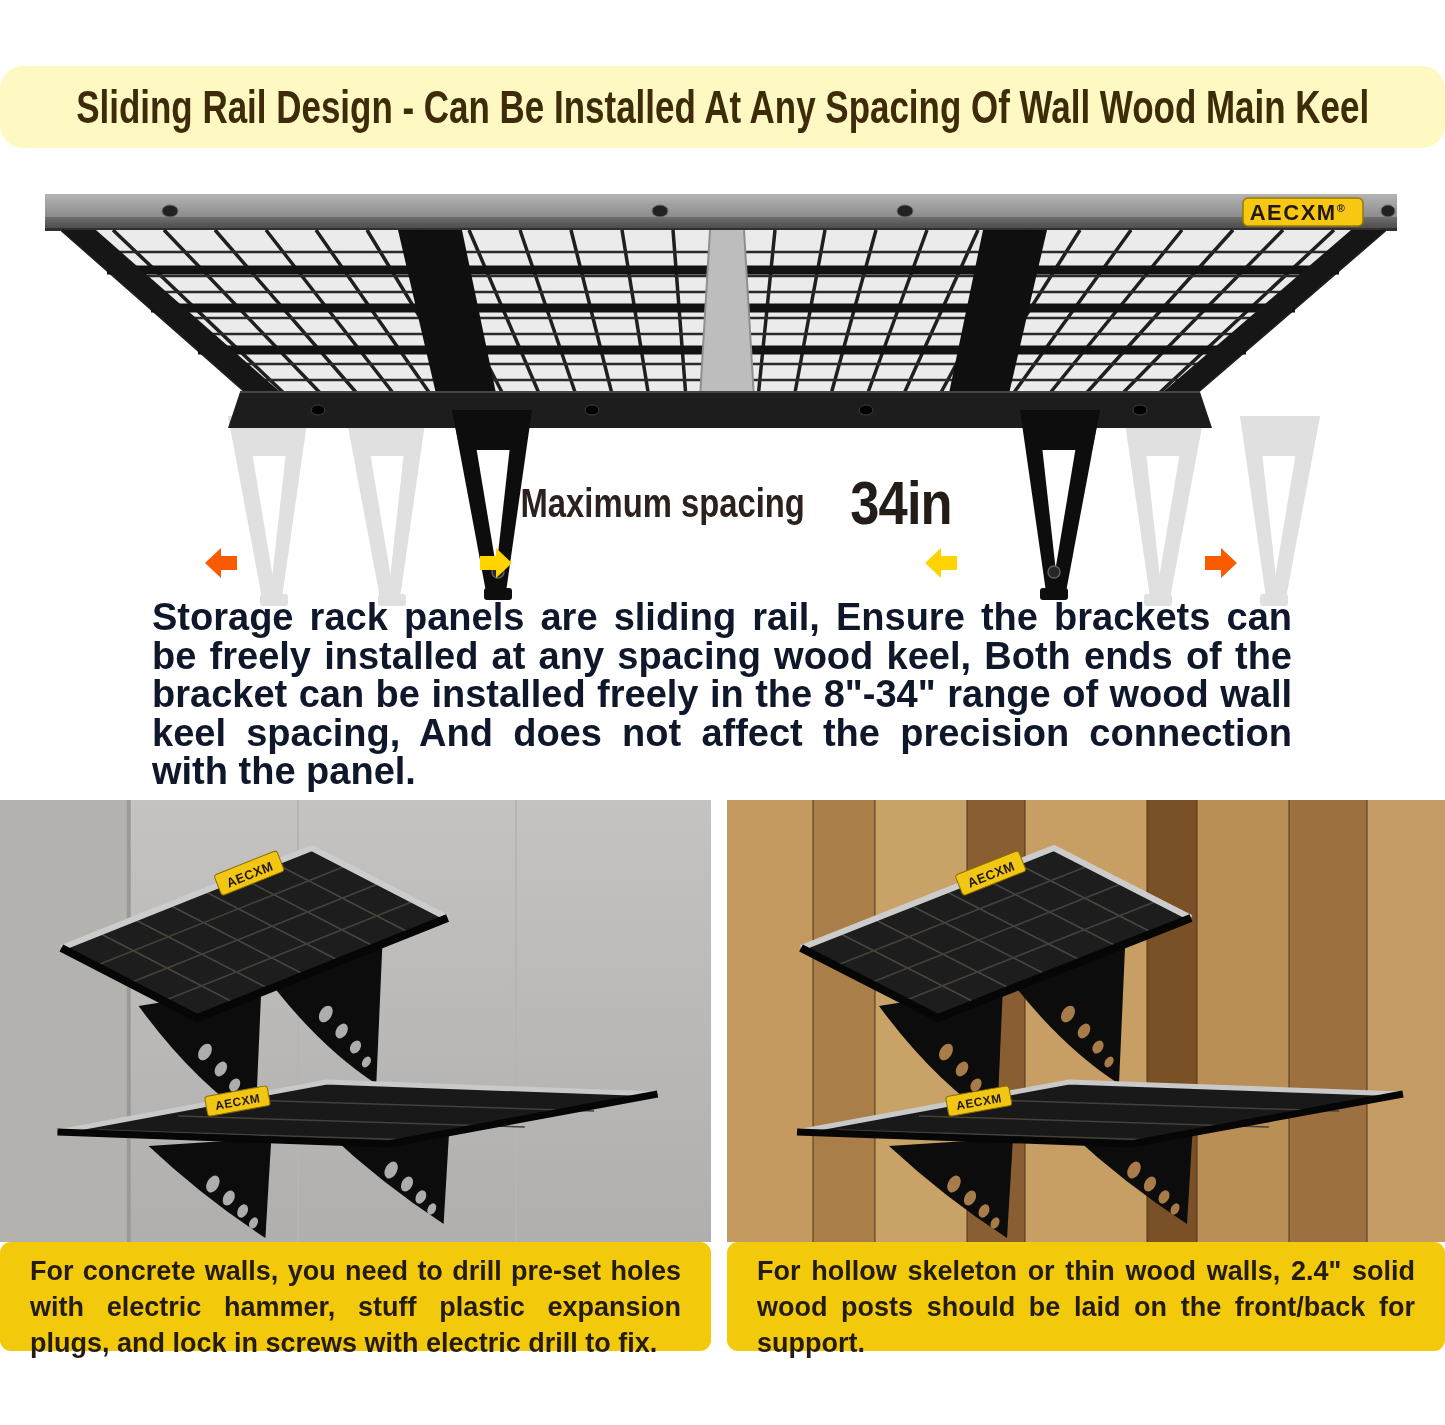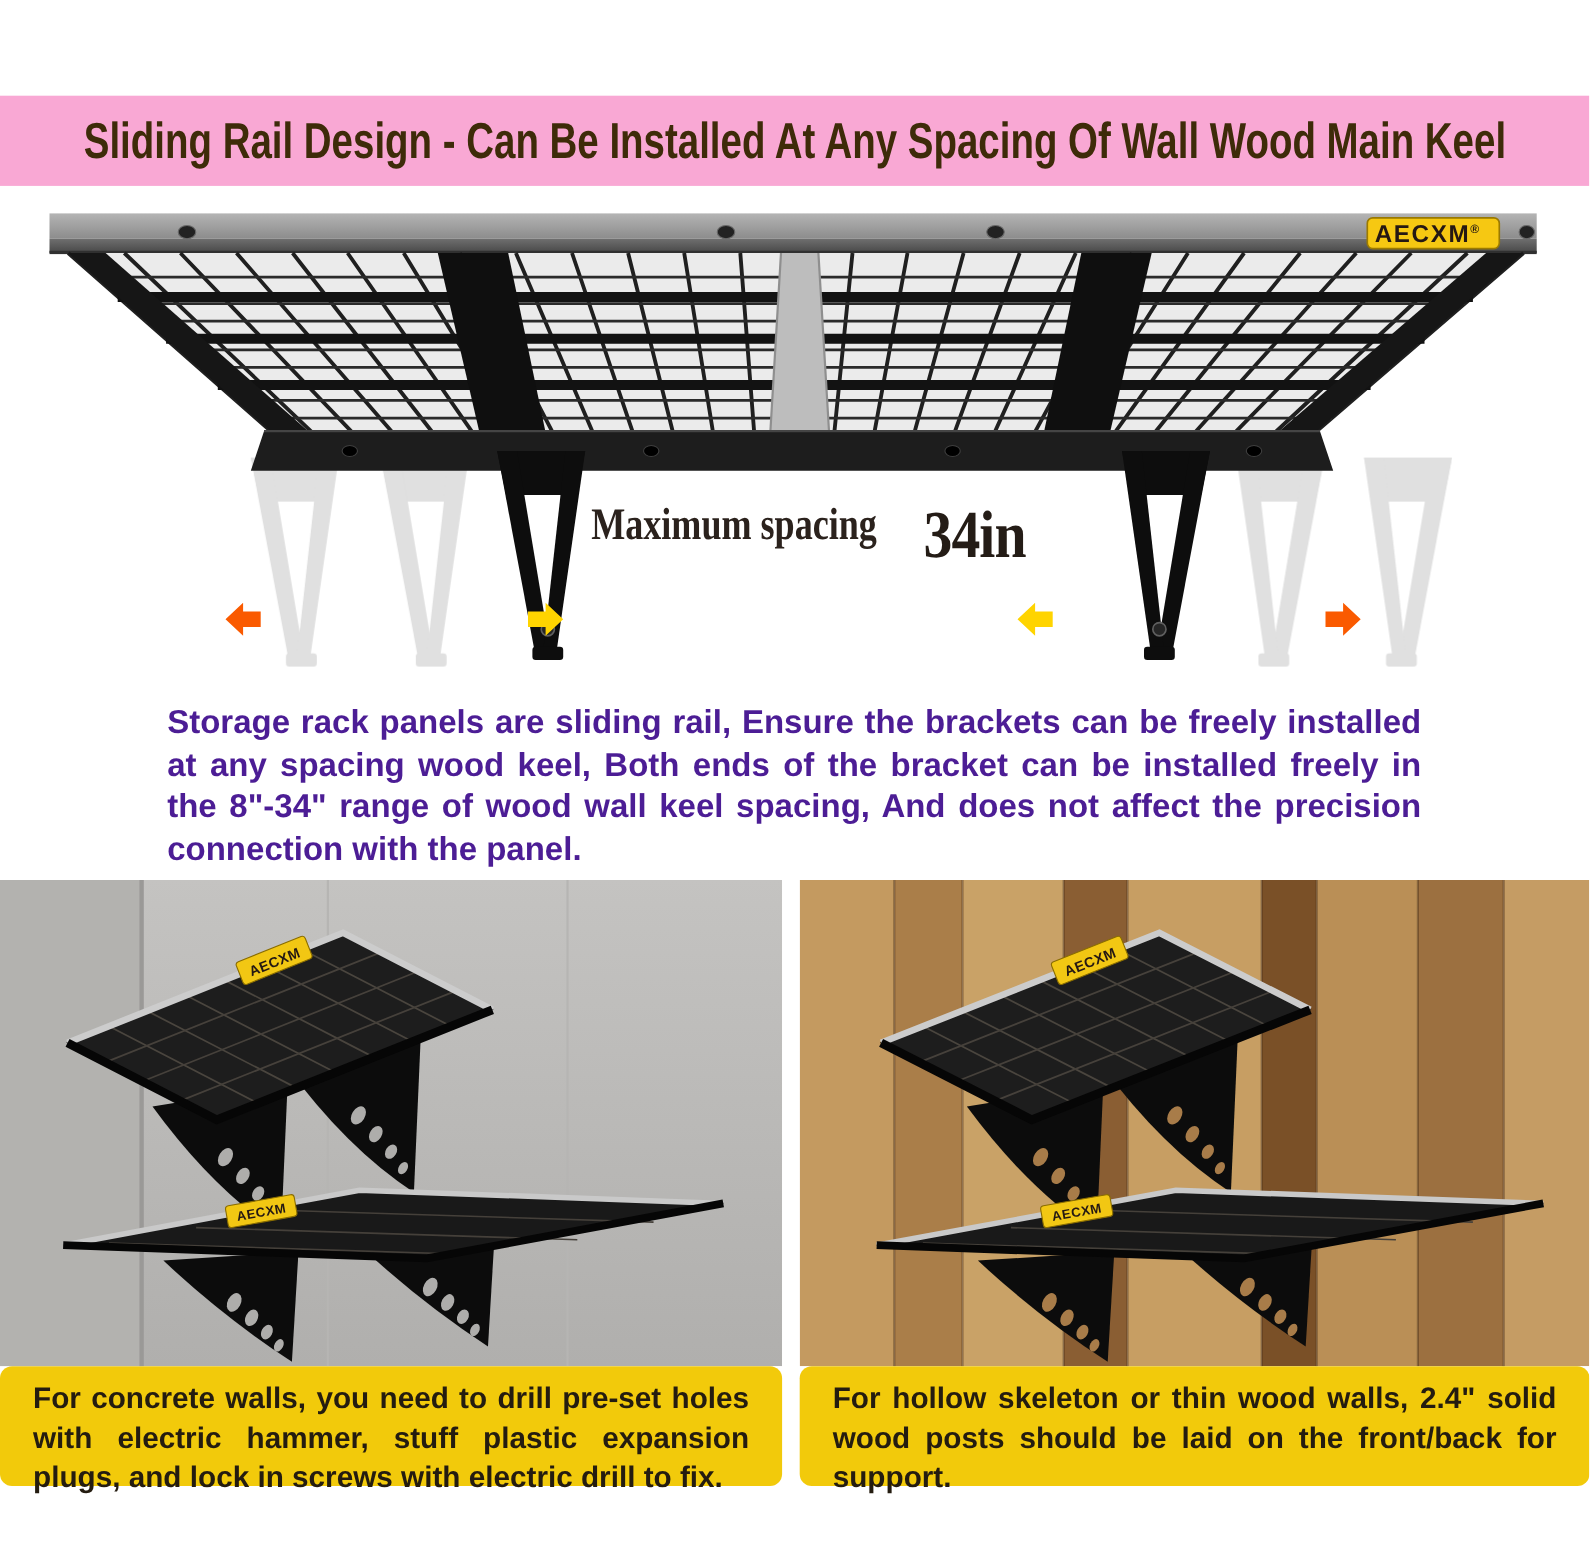--- a/index.html
+++ b/index.html
@@ -4,32 +4,32 @@
 <style>
   html,body{margin:0;padding:0;background:#ffffff;}
   .stage{position:relative;width:1445px;height:1425px;background:#ffffff;overflow:hidden;
          font-family:"Liberation Sans","DejaVu Sans",sans-serif;}
 
   
   .headline-row{position:absolute;top:0;left:0;width:100%;height:66px;display:flex;align-items:center;justify-content:center;}
   .headline{font-size:57px;font-weight:700;color:#241813;white-space:nowrap;transform:scaleX(.70);letter-spacing:0;}
 
   
-  .banner{position:absolute;top:87px;left:0;width:100%;height:82px;background:#f9a8d4;
-          display:flex;align-items:center;justify-content:center;}
+  .banner{position:absolute;top:66px;left:0;width:100%;height:82px;background:#fef9c3;
+          display:flex;align-items:center;justify-content:center;border-radius:23px;}
   .banner-text{font-size:46px;font-weight:700;color:#3e2b09;white-space:nowrap;transform:scaleX(.76);}
 
   
   .hero-svg{position:absolute;top:158px;left:0;z-index:1;}
-  .max-spacing{position:absolute;top:452px;left:0;width:100%;display:flex;justify-content:center;
-               align-items:flex-start;z-index:3;font-family:Liberation Serif, serif;}
+  .max-spacing{position:absolute;top:468px;left:0;width:100%;display:flex;justify-content:center;
+               align-items:center;z-index:3;}
   .max-label{font-size:41px;font-weight:700;color:#2b221d;transform:scaleX(.80);}
   .max-value{font-size:61px;font-weight:700;color:#241c16;transform:scaleX(.86);letter-spacing:-1px;margin-left:2px;}
-  .hero-desc{position:absolute;top:638px;left:152px;width:1140px;margin:0;z-index:3;
-             font-size:30px;font-weight:700;line-height:38.5px;color:#4c1d95;text-align:justify;}
+  .hero-desc{position:absolute;top:598px;left:152px;width:1140px;margin:0;z-index:3;
+             font-size:38px;font-weight:700;line-height:38.5px;color:#0f172a;text-align:justify;}
 
   
   .panel{position:absolute;top:800px;}
   .panel.left{left:0;width:711px;}
   .panel.right{left:727px;width:718px;}
   .photo{display:block;width:100%;height:442px;}
   .band{height:74px;background:#241a12;display:flex;align-items:center;justify-content:center;}
   .band-title{font-size:56px;font-weight:700;color:#f3c51b;transform:scaleX(.84);white-space:nowrap;}
   .panel-footer{height:109px;background:#f2ca0b;padding:11px 30px 0;box-sizing:border-box;border-radius:11px;}
   .panel-footer p{margin:0;font-size:27px;font-weight:700;line-height:36px;color:#241c10;text-align:justify;}

